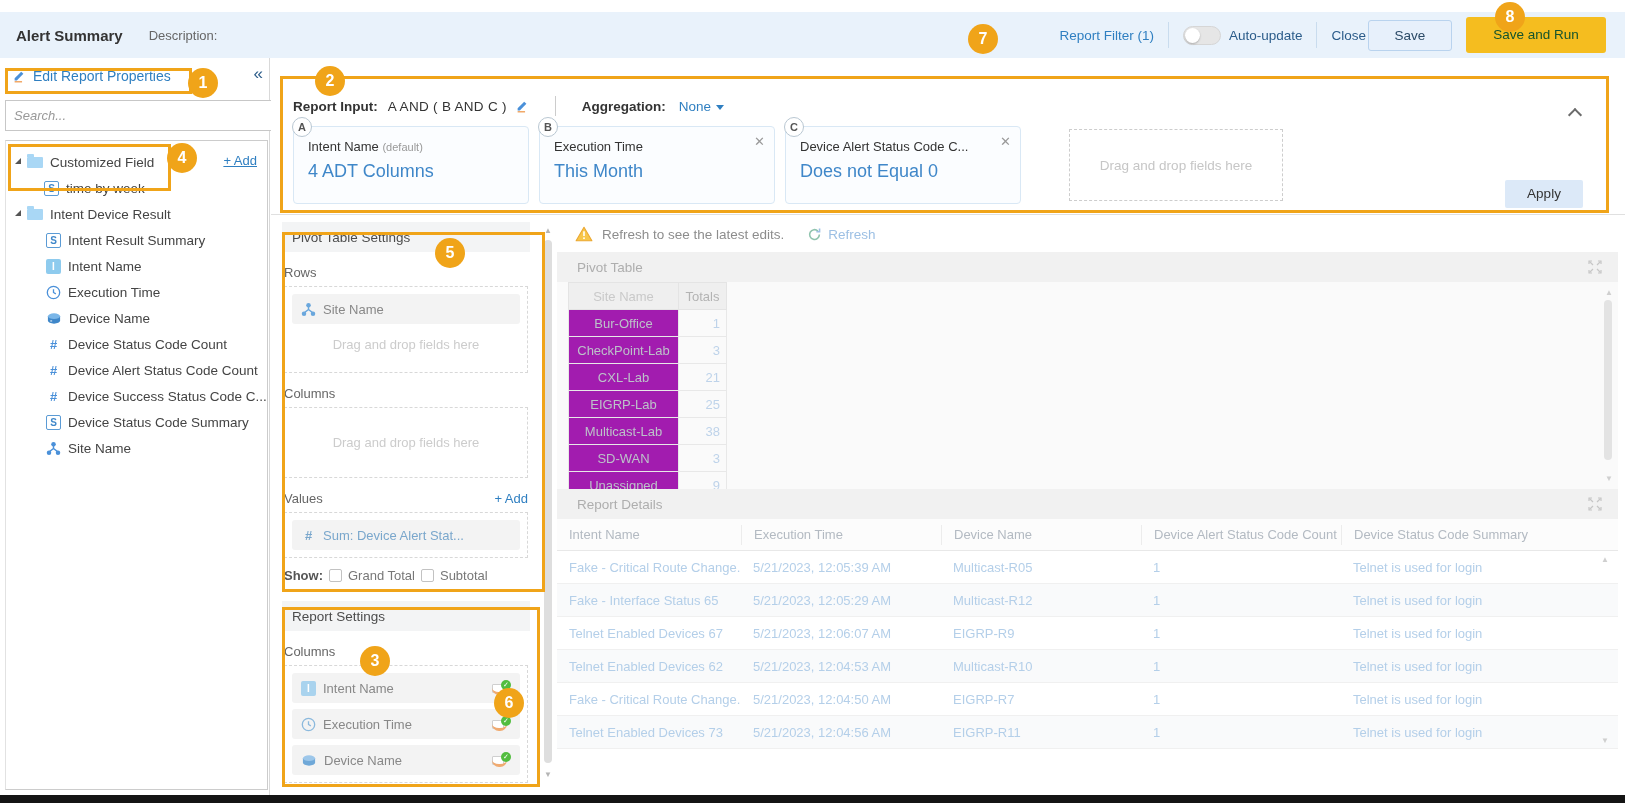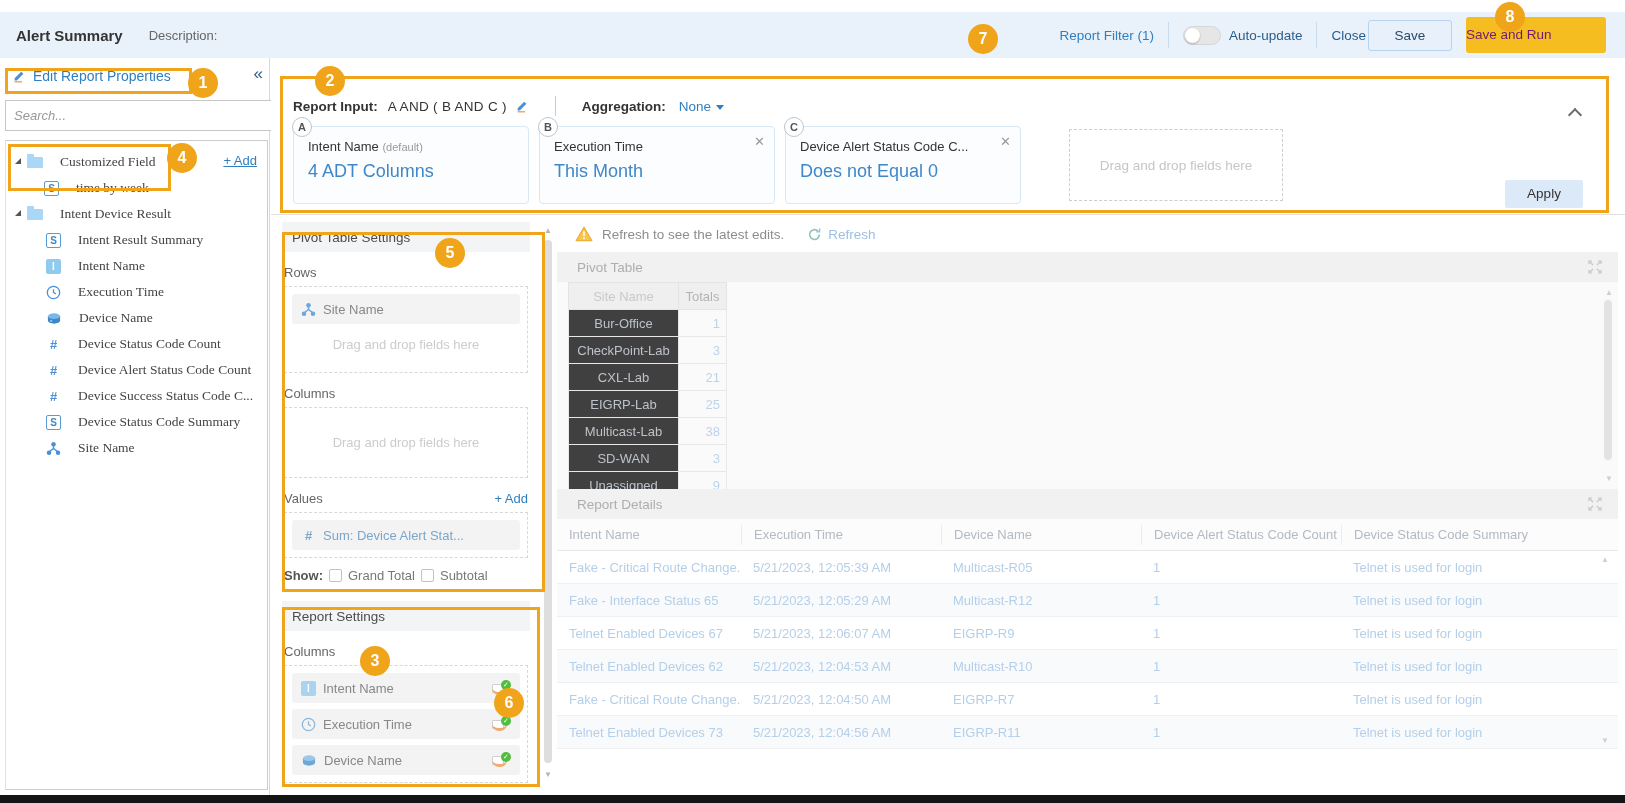--- a/index.html
+++ b/index.html
@@ -11,33 +11,33 @@
   .appbar { position:absolute; left:0; top:12px; right:0; height:46px; background:#e9f2fb; display:flex; align-items:center; }
   .app-title { font-size:15px; font-weight:bold; color:#333; margin-left:16px; }
   .app-desc { font-size:13px; color:#666; margin-left:26px; }
   .appbar-right { position:absolute; right:19px; top:0; height:46px; display:flex; align-items:center; }
   .blue-link { color:#2f7fc1; font-size:13.5px; cursor:pointer; }
   .navy { color:#2b5c8a; font-size:13.5px; }
   .vdiv { width:1px; height:26px; background:#c9dcee; margin:0 14px; }
   .toggle { width:38px; height:19px; border-radius:10px; background:#e6e6e6; border:1px solid #d6d6d6; position:relative; margin-right:8px; cursor:pointer; }
   .toggle .knob { position:absolute; left:1px; top:1px; width:15px; height:15px; border-radius:50%; background:#fff; box-shadow:0 1px 2px rgba(0,0,0,.25); }
   .btn-save { min-width:84px; height:31px; background:#e7f0fb; border:1px solid #b9d3ee; border-radius:3px; color:#2b4a66; font-size:13.5px; text-align:center; line-height:29px; margin:0 14px 0 2px; cursor:pointer; }
-  .btn-run { min-width:140px; height:36px; background:#f5bd1f; border:none; border-radius:3px; color:#701a75; font-size:13.5px; line-height:36px; cursor:pointer; }
+  .btn-run { min-width:140px; height:36px; background:#f5bd1f; border:none; border-radius:3px; color:#14532d; font-size:13.5px; text-align:center; line-height:36px; cursor:pointer; }
 
   
   .sidebar { position:absolute; left:0; top:58px; width:270px; bottom:8px; background:#fff; border-right:1px solid #d9d9d9; }
   .edit-link { position:absolute; left:12px; top:10px; display:flex; align-items:center; gap:7px; color:#2f7fc1; font-size:14px; cursor:pointer; }
   .collapse-ic { position:absolute; right:6px; top:6px; font-size:17px; color:#2b5c8a; cursor:pointer; }
   .searchbox { position:absolute; left:5px; top:42px; width:296px; height:31px; border:1px solid #c7c7c7; background:#fff; display:flex; align-items:center; }
   .searchbox input { flex:1; border:none; outline:none; font-size:13px; font-style:italic; color:#555; padding:0 8px; font-family:"Liberation Sans",sans-serif; background:transparent; }
   .searchbox input::placeholder { color:#999; font-style:italic; }
   .search-ic { margin-right:8px; cursor:pointer; display:flex; }
   .tree { position:absolute; left:5px; top:82px; width:263px; bottom:5px; border:1px solid #ccc; border-left:1px solid #e2e2e2; padding-top:8px; overflow:hidden; }
   .trow { position:relative; height:26px; display:flex; align-items:center; font-size:13.5px; color:#444; cursor:pointer; white-space:nowrap; }
-  .trow .lbl { margin-left:17px;font-family:Liberation Serif, serif; }
+  .trow .lbl { margin-left:7px; }
   .twisty { width:0; height:0; border-bottom:6px solid #555; border-left:6px solid transparent; margin:0 4px 2px 9px; }
   .folder { width:16px; height:11px; background:#a9d7f5; border-radius:1px; position:relative; margin-left:2px; }
   .folder::before { content:""; position:absolute; left:0; top:-3px; width:7px; height:3px; background:#a9d7f5; border-radius:1px 1px 0 0; }
   .ic-s { width:15px; height:15px; border:1px solid #5b9bd5; border-radius:2px; background:#fff; color:#3f87c9; font-size:10px; font-weight:bold; text-align:center; line-height:13px; flex:none; }
   .ic-i { width:15px; height:15px; border-radius:2px; background:#8ecbee; color:#fff; font-size:10px; font-weight:bold; text-align:center; line-height:15px; flex:none; }
   .ic-num { width:15px; color:#4a90d9; font-weight:bold; font-size:13px; text-align:center; flex:none; }
   .add-link { position:absolute; right:10px; top:4px; color:#2f7fc1; font-size:13px; text-decoration:underline; cursor:pointer; }
   .ind1 { padding-left:38px; } .ind2 { padding-left:40px; }
 
   
@@ -86,21 +86,21 @@
   
   .preview { position:absolute; left:557px; top:216px; width:1061px; bottom:8px; background:#fff; }
   .notice { height:36px; display:flex; align-items:center; padding-left:18px; gap:9px; font-size:13.5px; color:#8d8d8d; }
   .refresh-link { color:#9dc0e4; display:flex; align-items:center; gap:6px; margin-left:14px; cursor:pointer; }
   .panel-bar { height:30px; background:#f1f1f1; color:#aeaeae; font-size:13.5px; display:flex; align-items:center; padding-left:20px; position:relative; }
   .expand-ic { position:absolute; right:16px; top:8px; cursor:pointer; display:flex; }
   .pivot-body { height:207px; background:#fafafa; position:relative; overflow:hidden; }
   table.pivot { border-collapse:collapse; position:absolute; left:11px; top:0; }
   table.pivot th { width:110px; height:27px; background:#efefef; border:1px solid #e4e4e4; font-weight:normal; font-size:13px; color:#c9c9c9; }
   table.pivot th.tot { width:48px; color:#b3b3b3; }
-  table.pivot td { height:27px; border:1px solid #e8e8e8; font-size:13px; color:#bcc2c9; text-align:center; background:#404040; }
+  table.pivot td { height:27px; border:1px solid #e8e8e8; font-size:13px; color:#bcc2c9; text-align:center; background:#a21caf; }
   table.pivot td.val { text-align:right; padding-right:6px; color:#bed3ea; background:#fafafa; }
   .pv-scroll { position:absolute; right:3px; top:6px; bottom:6px; width:14px; }
   .pv-scroll .sarrow.up { position:absolute; top:0; } .pv-scroll .sarrow.dn { position:absolute; bottom:0; }
   .pv-thumb { position:absolute; left:3px; top:12px; height:160px; width:8px; background:#e3e3e3; border-radius:4px; cursor:grab; }
   .det-head { display:flex; height:32px; align-items:center; font-size:13px; color:#b3bac2; border-bottom:1px solid #e8e8e8; background:#fcfcfc; }
   .det-head > div { padding-left:12px; border-left:1px solid #ececec; height:20px; line-height:20px; white-space:nowrap; overflow:hidden; }
   .det-head > div:first-child { border-left:none; }
   .dc1 { width:184px; flex:none; } .dc2 { width:200px; flex:none; } .dc3 { width:200px; flex:none; } .dc4 { width:200px; flex:none; } .dc5 { flex:1; }
   .det-rows { position:relative; }
   .det-row { display:flex; height:33px; align-items:center; font-size:13px; color:#b4cfe9; border-bottom:1px solid #f0f0f0; }

